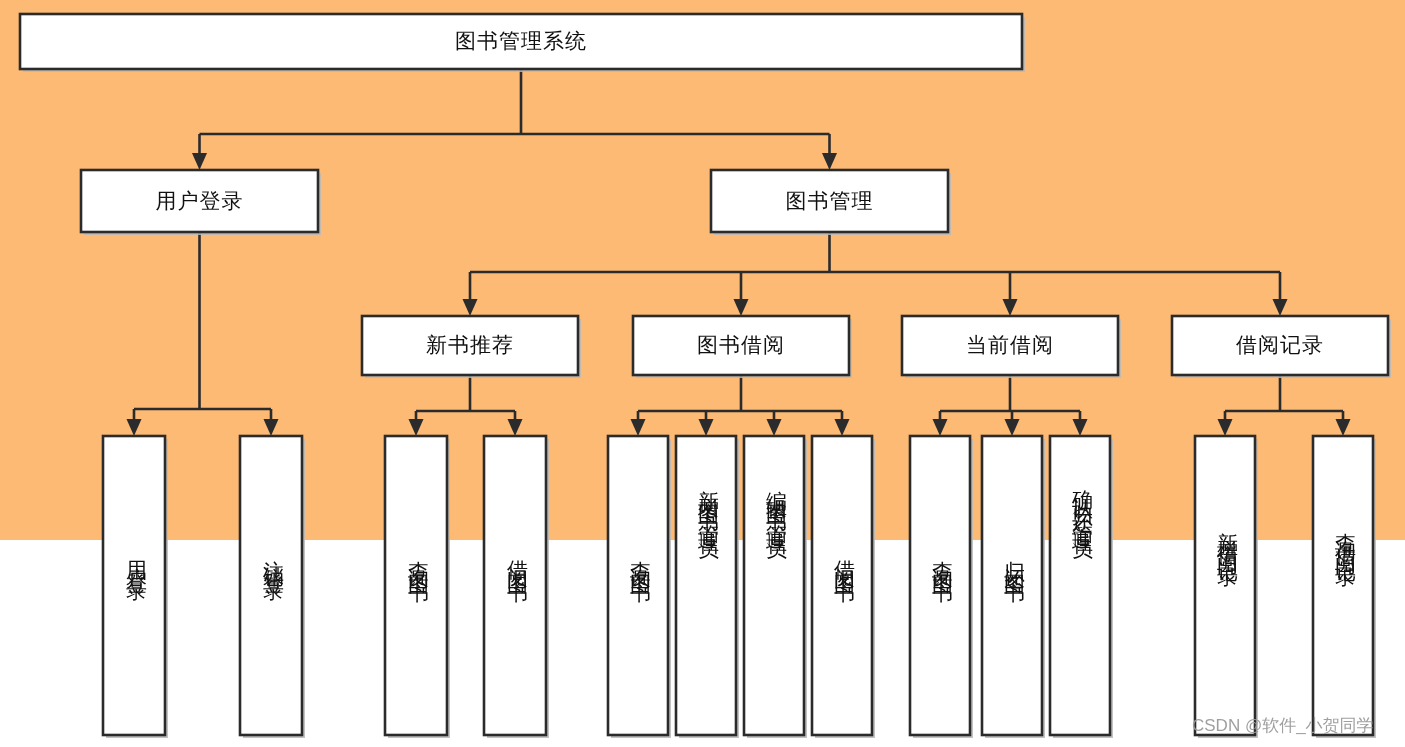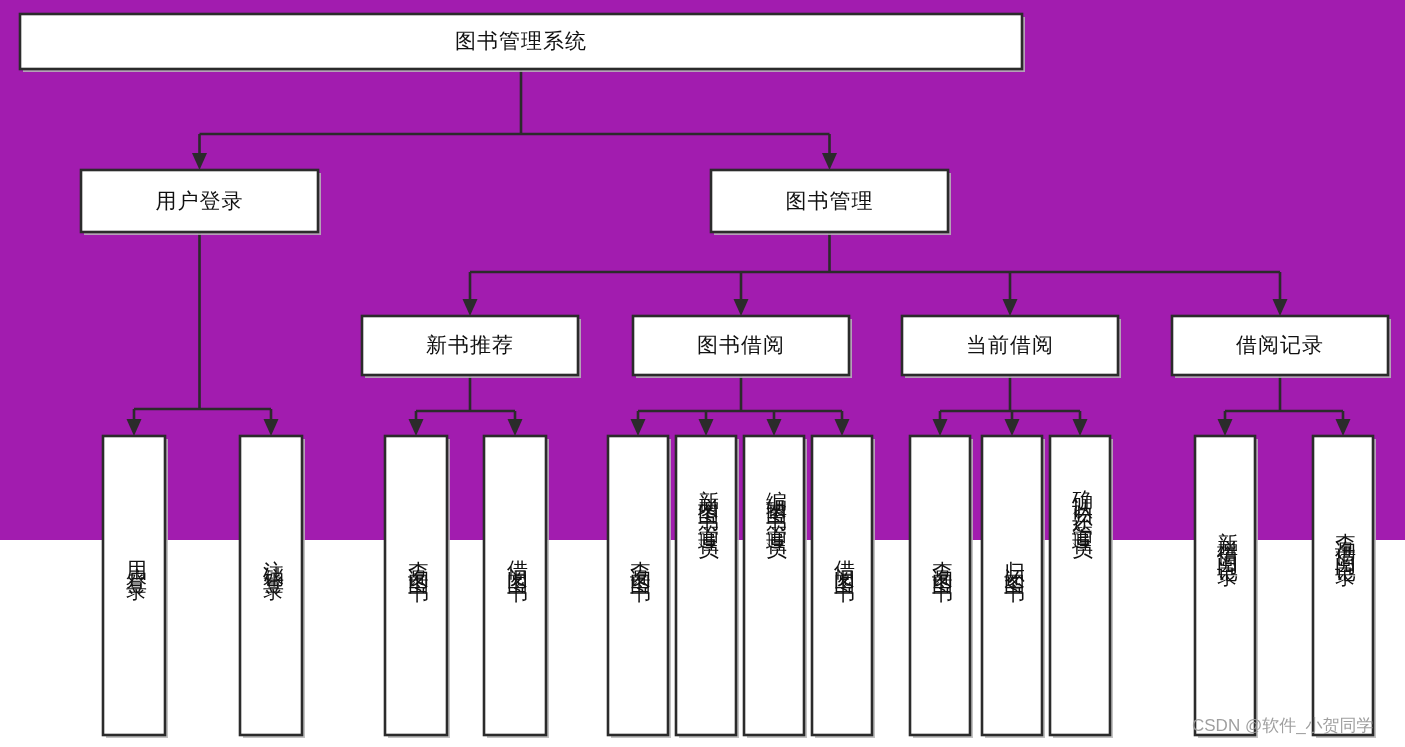--- a/index.html
+++ b/index.html
@@ -10,21 +10,21 @@
   body {
     width: 1405px;
     height: 747px;
     overflow: hidden;
     font-family: "Liberation Sans", "DejaVu Sans", sans-serif;
   }
   #canvas-root {
     position: relative;
     width: 1405px;
     height: 540px;
-    background: #a21caf;
+    background: #fdba74;
   }
   svg#diagram {
     position: absolute;
     left: 0;
     top: 0;
     width: 1405px;
     height: 747px;
     display: block;
   }
   .node-box {

